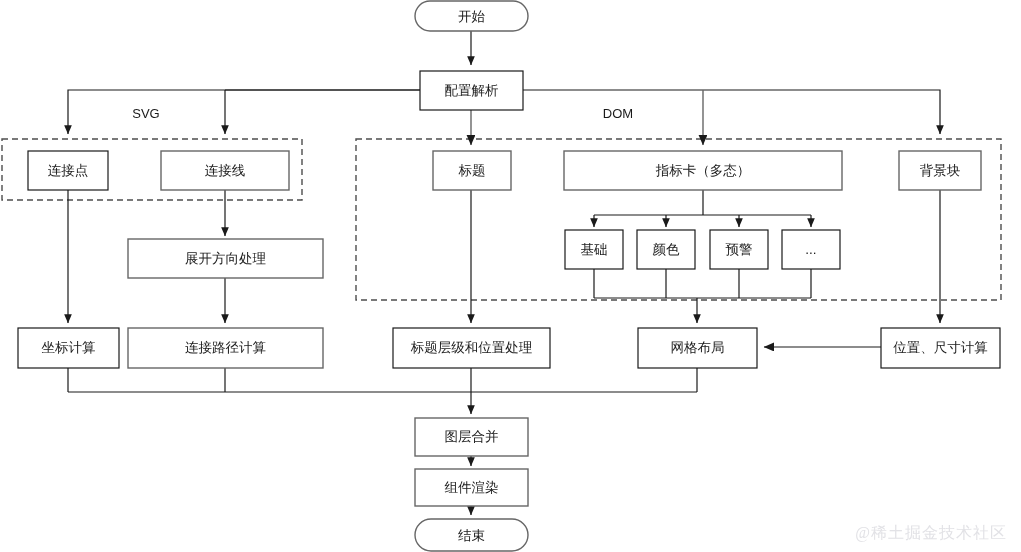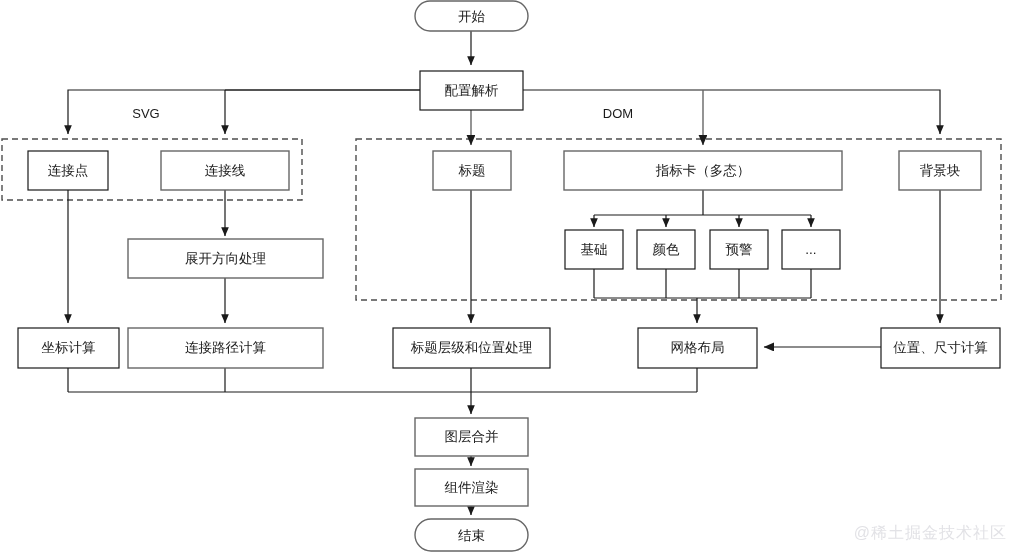--- a/index.html
+++ b/index.html
@@ -18,21 +18,21 @@
   }
   .group-label{
     font-family:"Liberation Sans","DejaVu Sans",sans-serif;
     font-size:13px;fill:#1a1a1a;text-anchor:middle;dominant-baseline:middle;
   }
   .group-frame{fill:none;stroke:#4d4d4d;stroke-width:1.4;stroke-dasharray:6 4;}
   .edge{fill:none;stroke:#666666;stroke-width:1.4;}
   .edge-dark{fill:none;stroke:#1a1a1a;stroke-width:1.2;}
   .watermark{
     position:absolute;right:14px;bottom:8px;
-    font-family:Liberation Sans, sans-serif;
+    font-family:Liberation Serif, serif;
     font-size:16px;color:#e2e2e6;letter-spacing:1px;white-space:nowrap;
     user-select:none;
   }
 </style>
 </head>
 <body>
 
 <div id="diagram-root">
 
 <svg width="1021" height="552" viewBox="0 0 1021 552">

